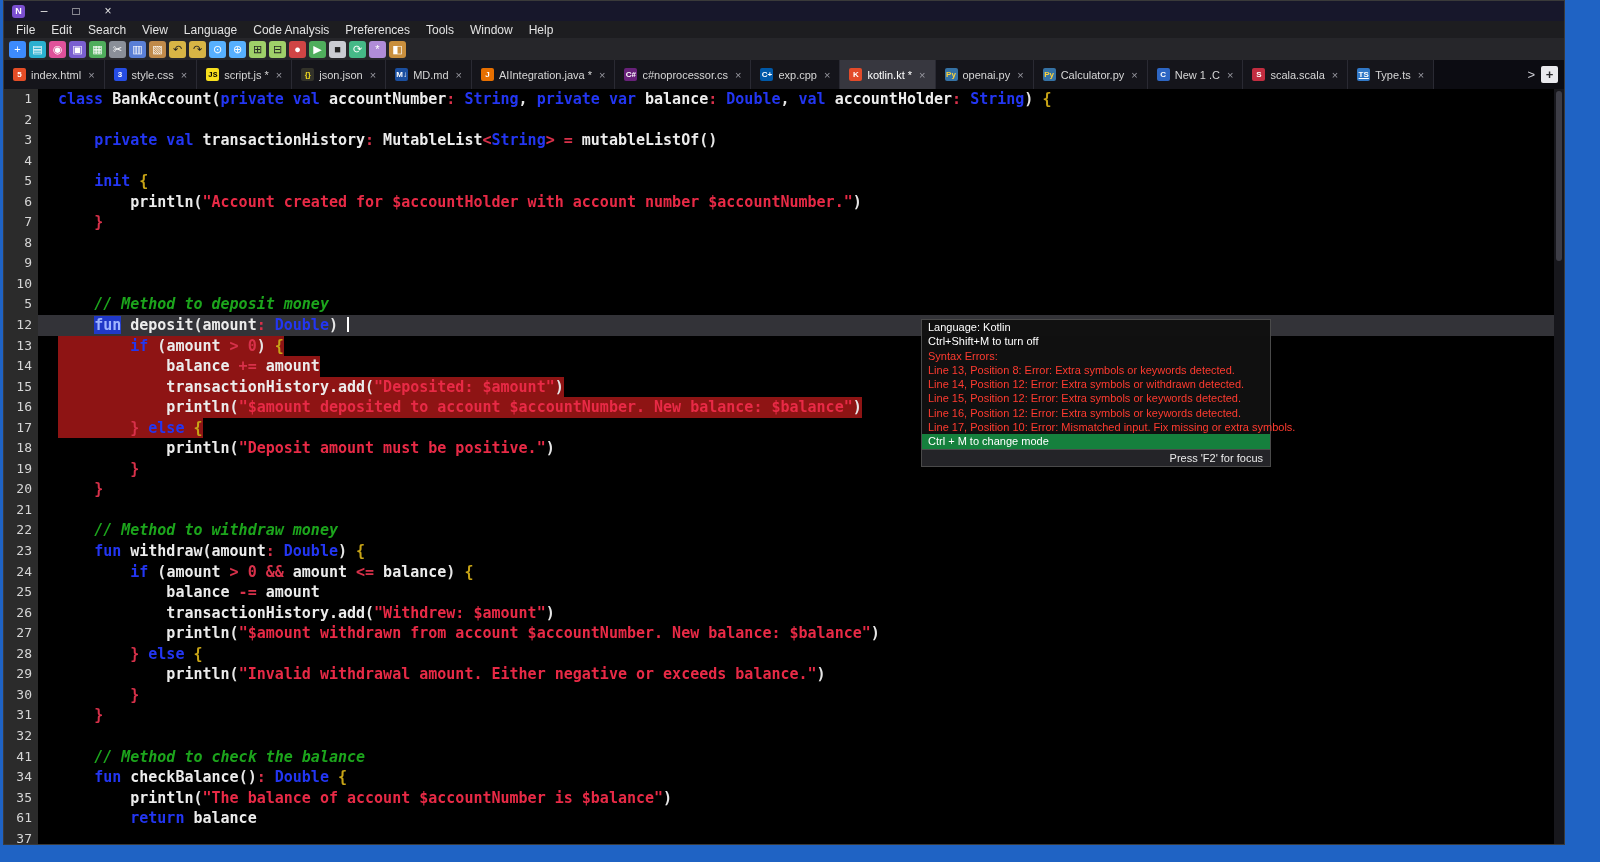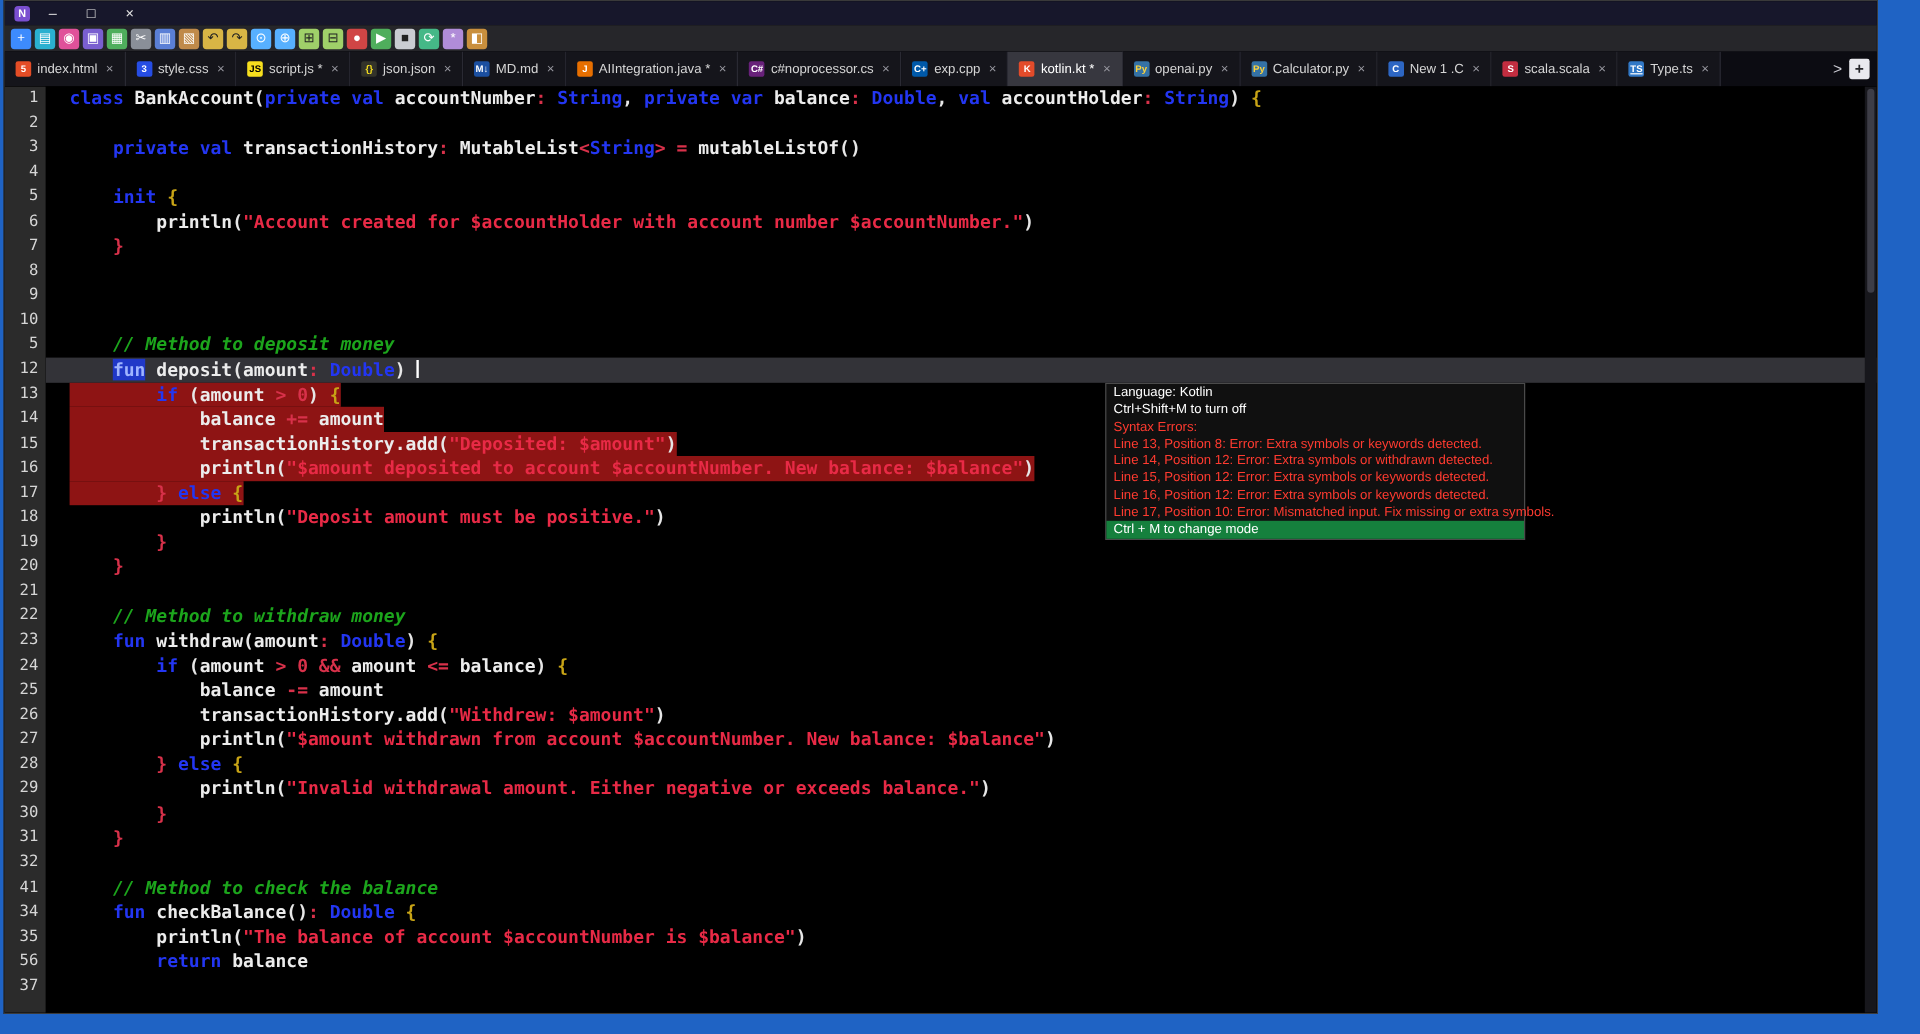--- a/index.html
+++ b/index.html
@@ -70,20 +70,32 @@
 <div class="desktop">
   <div class="window">
 
     <div class="titlebar">
       <div class="app-icon">N</div>
       <div class="win-btn">–</div>
       <div class="win-btn">□</div>
       <div class="win-btn">×</div>
     </div>
 
+    <div class="menubar">
+        <div class="menu-item">File</div>
+        <div class="menu-item">Edit</div>
+        <div class="menu-item">Search</div>
+        <div class="menu-item">View</div>
+        <div class="menu-item">Language</div>
+        <div class="menu-item">Code Analysis</div>
+        <div class="menu-item">Preferences</div>
+        <div class="menu-item">Tools</div>
+        <div class="menu-item">Window</div>
+        <div class="menu-item">Help</div>
+      </div>
 
     <div class="toolbar">
         <div class="tool-icon" style="background: rgb(61, 139, 253);">+</div>
         <div class="tool-icon" style="background: rgb(42, 176, 208);">▤</div>
         <div class="tool-icon" style="background: rgb(224, 81, 154);">◉</div>
         <div class="tool-icon" style="background: rgb(122, 95, 208);">▣</div>
         <div class="tool-icon" style="background: rgb(79, 174, 92);">▦</div>
         <div class="tool-icon" style="background: rgb(138, 143, 152);">✂</div>
         <div class="tool-icon" style="background: rgb(90, 127, 214);">▥</div>
         <div class="tool-icon" style="background: rgb(192, 138, 74);">▧</div>
@@ -107,21 +119,21 @@
             <span class="tab-icon" style="background: rgb(228, 77, 38); color: rgb(255, 255, 255);">5</span>
             <span class="tab-label">index.html</span>
             <span class="tab-close">×</span>
           </div>
           <div class="tab">
             <span class="tab-icon" style="background: rgb(38, 77, 228); color: rgb(255, 255, 255);">3</span>
             <span class="tab-label">style.css</span>
             <span class="tab-close">×</span>
           </div>
           <div class="tab">
-            <span class="tab-icon" style="background: rgb(247, 223, 30); color: rgb(0, 0, 0);">JS</span>
+            <span class="tab-icon" style="background: rgb(247, 223, 30); color: rgb(0, 0, 0); font-family: Liberation Mono, monospace;">JS</span>
             <span class="tab-label">script.js *</span>
             <span class="tab-close">×</span>
           </div>
           <div class="tab">
             <span class="tab-icon" style="background: rgb(51, 51, 42); color: rgb(247, 223, 30);">{}</span>
             <span class="tab-label">json.json</span>
             <span class="tab-close">×</span>
           </div>
           <div class="tab">
             <span class="tab-icon" style="background: rgb(27, 79, 160); color: rgb(255, 255, 255);">M↓</span>
@@ -208,37 +220,38 @@
           <div class="ln">26</div>
           <div class="ln">27</div>
           <div class="ln">28</div>
           <div class="ln">29</div>
           <div class="ln">30</div>
           <div class="ln">31</div>
           <div class="ln">32</div>
           <div class="ln">41</div>
           <div class="ln">34</div>
           <div class="ln">35</div>
-          <div class="ln">56</div>
+          <div class="ln">61</div>
           <div class="ln">37</div>
         </div>
       <div class="code"><div class="code-line"><span class="tk-kw">class</span><span class="tk-pl"> BankAccount</span><span class="tk-pu">(</span><span class="tk-kw">private val</span><span class="tk-pl"> accountNumber</span><span class="tk-op">:</span><span class="tk-kw"> String</span><span class="tk-pu">,</span><span class="tk-kw"> private var</span><span class="tk-pl"> balance</span><span class="tk-op">:</span><span class="tk-kw"> Double</span><span class="tk-pu">,</span><span class="tk-kw"> val</span><span class="tk-pl"> accountHolder</span><span class="tk-op">:</span><span class="tk-kw"> String</span><span class="tk-pu">)</span><span class="tk-obr"> {</span></div><div class="code-line"></div><div class="code-line"><span class="tk-pl">    </span><span class="tk-kw">private val</span><span class="tk-pl"> transactionHistory</span><span class="tk-op">:</span><span class="tk-pl"> MutableList</span><span class="tk-op">&lt;</span><span class="tk-kw">String</span><span class="tk-op">&gt;</span><span class="tk-op"> =</span><span class="tk-pl"> mutableListOf</span><span class="tk-pu">()</span></div><div class="code-line"></div><div class="code-line"><span class="tk-pl">    </span><span class="tk-kw">init</span><span class="tk-obr"> {</span></div><div class="code-line"><span class="tk-pl">        println</span><span class="tk-pu">(</span><span class="tk-st">"Account created for $accountHolder with account number $accountNumber."</span><span class="tk-pu">)</span></div><div class="code-line"><span class="tk-pl">    </span><span class="tk-cbr">}</span></div><div class="code-line"></div><div class="code-line"></div><div class="code-line"></div><div class="code-line"><span class="tk-pl">    </span><span class="tk-cm">// Method to deposit money</span></div><div class="code-line cur-line"><span class="tk-pl">    </span><span class="tk-sel">fun</span><span class="tk-pl"> deposit</span><span class="tk-pu">(</span><span class="tk-pl">amount</span><span class="tk-op">:</span><span class="tk-kw"> Double</span><span class="tk-pu">)</span><span class="tk-pl"> </span><span class="caret"></span></div><div class="code-line"><span class="err-sel"><span class="tk-pl">        </span><span class="tk-kw">if</span><span class="tk-pl"> </span><span class="tk-pu">(</span><span class="tk-pl">amount</span><span class="tk-op"> &gt;</span><span class="tk-op"> 0</span><span class="tk-pu">)</span><span class="tk-obr"> {</span></span></div><div class="code-line"><span class="err-sel"><span class="tk-pl">            balance</span><span class="tk-op"> +=</span><span class="tk-pl"> amount</span></span></div><div class="code-line"><span class="err-sel"><span class="tk-pl">            transactionHistory.add</span><span class="tk-pu">(</span><span class="tk-st">"Deposited: $amount"</span><span class="tk-pu">)</span></span></div><div class="code-line"><span class="err-sel"><span class="tk-pl">            println</span><span class="tk-pu">(</span><span class="tk-st">"$amount deposited to account $accountNumber. New balance: $balance"</span><span class="tk-pu">)</span></span></div><div class="code-line"><span class="err-sel"><span class="tk-pl">        </span><span class="tk-cbr">}</span><span class="tk-kw"> else</span><span class="tk-obr"> {</span></span></div><div class="code-line"><span class="tk-pl">            println</span><span class="tk-pu">(</span><span class="tk-st">"Deposit amount must be positive."</span><span class="tk-pu">)</span></div><div class="code-line"><span class="tk-pl">        </span><span class="tk-cbr">}</span></div><div class="code-line"><span class="tk-pl">    </span><span class="tk-cbr">}</span></div><div class="code-line"></div><div class="code-line"><span class="tk-pl">    </span><span class="tk-cm">// Method to withdraw money</span></div><div class="code-line"><span class="tk-pl">    </span><span class="tk-kw">fun</span><span class="tk-pl"> withdraw</span><span class="tk-pu">(</span><span class="tk-pl">amount</span><span class="tk-op">:</span><span class="tk-kw"> Double</span><span class="tk-pu">)</span><span class="tk-obr"> {</span></div><div class="code-line"><span class="tk-pl">        </span><span class="tk-kw">if</span><span class="tk-pl"> </span><span class="tk-pu">(</span><span class="tk-pl">amount</span><span class="tk-op"> &gt;</span><span class="tk-op"> 0</span><span class="tk-op"> &amp;&amp;</span><span class="tk-pl"> amount</span><span class="tk-op"> &lt;=</span><span class="tk-pl"> balance</span><span class="tk-pu">)</span><span class="tk-obr"> {</span></div><div class="code-line"><span class="tk-pl">            balance</span><span class="tk-op"> -=</span><span class="tk-pl"> amount</span></div><div class="code-line"><span class="tk-pl">            transactionHistory.add</span><span class="tk-pu">(</span><span class="tk-st">"Withdrew: $amount"</span><span class="tk-pu">)</span></div><div class="code-line"><span class="tk-pl">            println</span><span class="tk-pu">(</span><span class="tk-st">"$amount withdrawn from account $accountNumber. New balance: $balance"</span><span class="tk-pu">)</span></div><div class="code-line"><span class="tk-pl">        </span><span class="tk-cbr">}</span><span class="tk-kw"> else</span><span class="tk-obr"> {</span></div><div class="code-line"><span class="tk-pl">            println</span><span class="tk-pu">(</span><span class="tk-st">"Invalid withdrawal amount. Either negative or exceeds balance."</span><span class="tk-pu">)</span></div><div class="code-line"><span class="tk-pl">        </span><span class="tk-cbr">}</span></div><div class="code-line"><span class="tk-pl">    </span><span class="tk-cbr">}</span></div><div class="code-line"></div><div class="code-line"><span class="tk-pl">    </span><span class="tk-cm">// Method to check the balance</span></div><div class="code-line"><span class="tk-pl">    </span><span class="tk-kw">fun</span><span class="tk-pl"> checkBalance</span><span class="tk-pu">()</span><span class="tk-op">:</span><span class="tk-kw"> Double</span><span class="tk-obr"> {</span></div><div class="code-line"><span class="tk-pl">        println</span><span class="tk-pu">(</span><span class="tk-st">"The balance of account $accountNumber is $balance"</span><span class="tk-pu">)</span></div><div class="code-line"><span class="tk-pl">        </span><span class="tk-kw">return</span><span class="tk-pl"> balance</span></div><div class="code-line"></div></div>
       <div class="scrollbar">
         <div class="scroll-thumb"></div>
       </div>
     </div>
 
     <div class="panel">
       <div class="panel-row">Language: Kotlin</div>
       <div class="panel-row">Ctrl+Shift+M to turn off</div>
       <div class="panel-row panel-err">Syntax Errors:</div>
       <div>
           <div class="panel-row panel-err">Line 13, Position 8: Error: Extra symbols or keywords detected.</div>
           <div class="panel-row panel-err">Line 14, Position 12: Error: Extra symbols or withdrawn detected.</div>
           <div class="panel-row panel-err">Line 15, Position 12: Error: Extra symbols or keywords detected.</div>
           <div class="panel-row panel-err">Line 16, Position 12: Error: Extra symbols or keywords detected.</div>
           <div class="panel-row panel-err">Line 17, Position 10: Error: Mismatched input. Fix missing or extra symbols.</div>
         </div>
       <div class="panel-row panel-mode">Ctrl + M to change mode</div>
+      <div class="panel-footer">Press 'F2' for focus</div>
     </div>
 
   </div>
 </div>
 
 </body></html>

